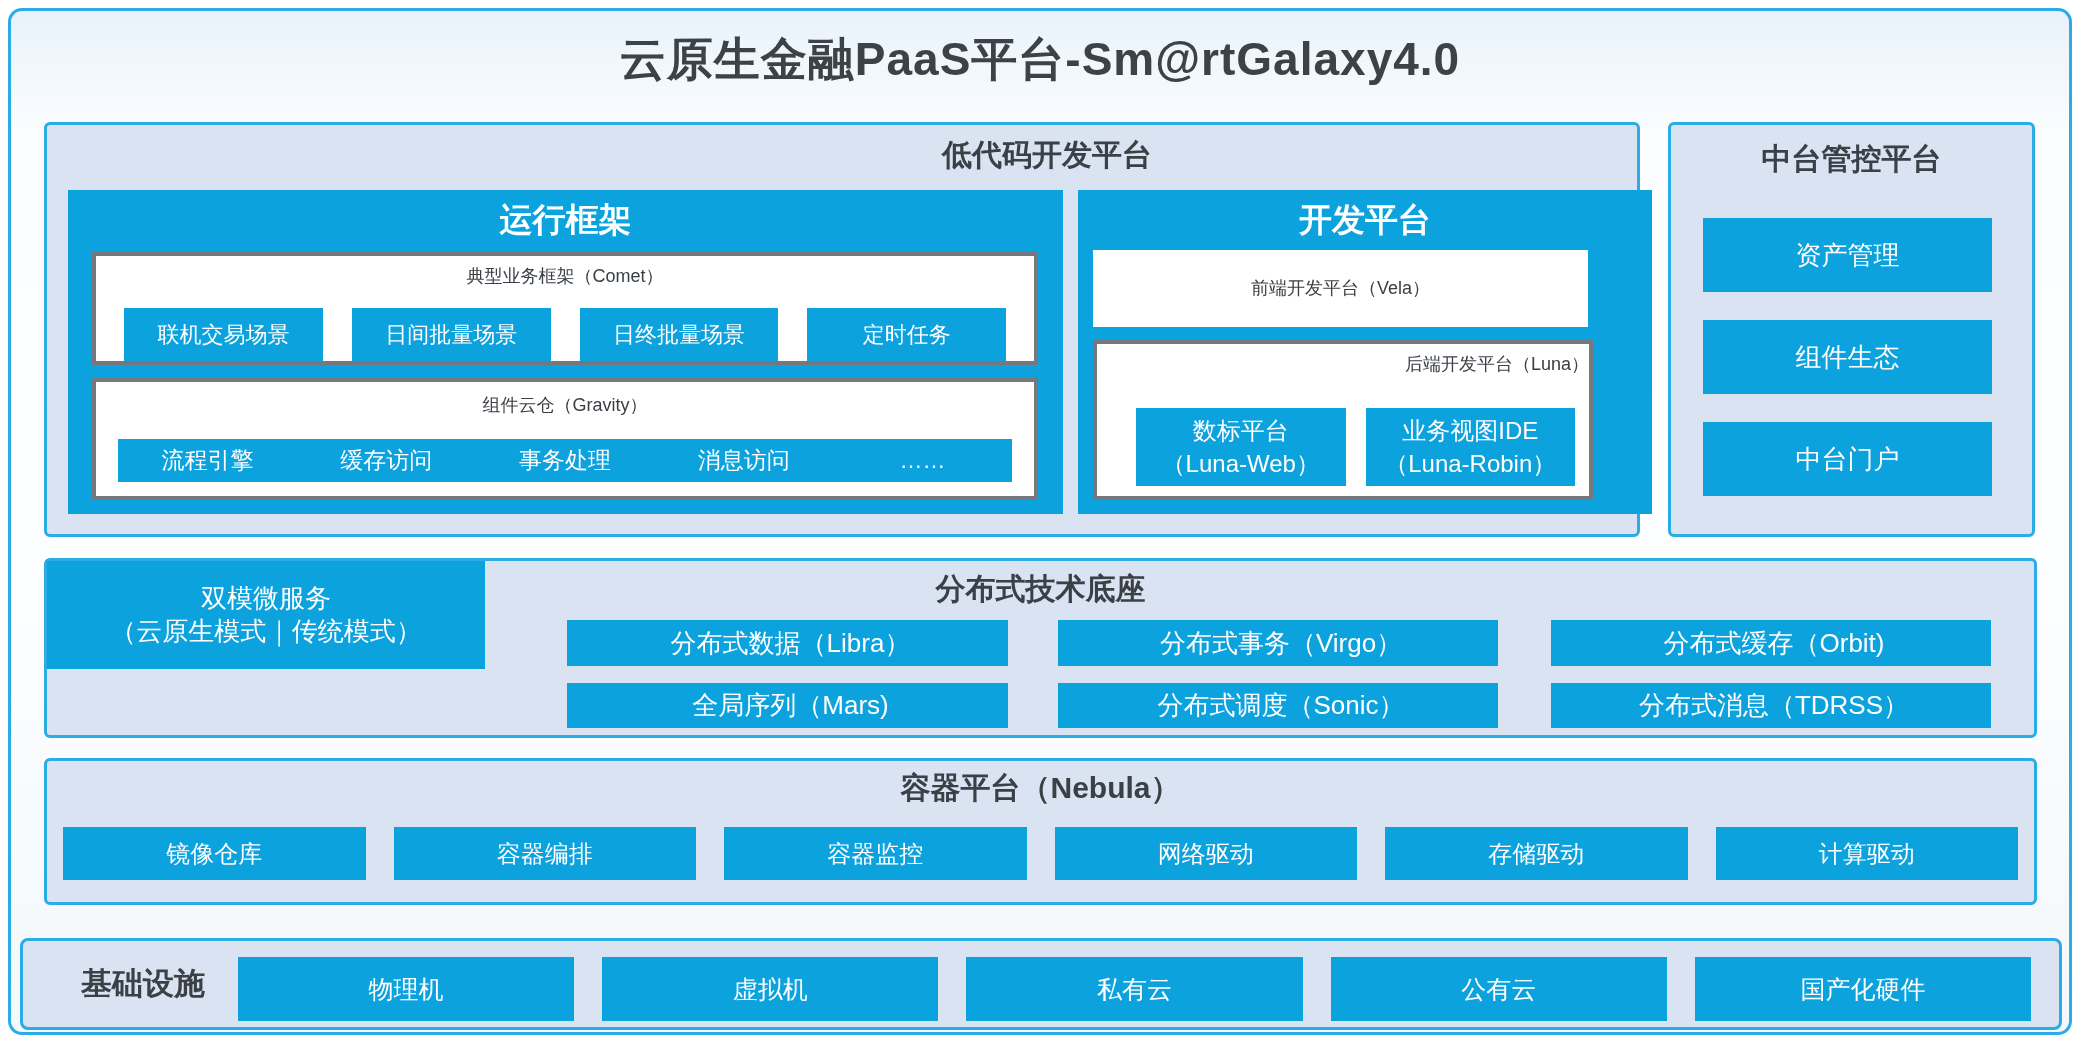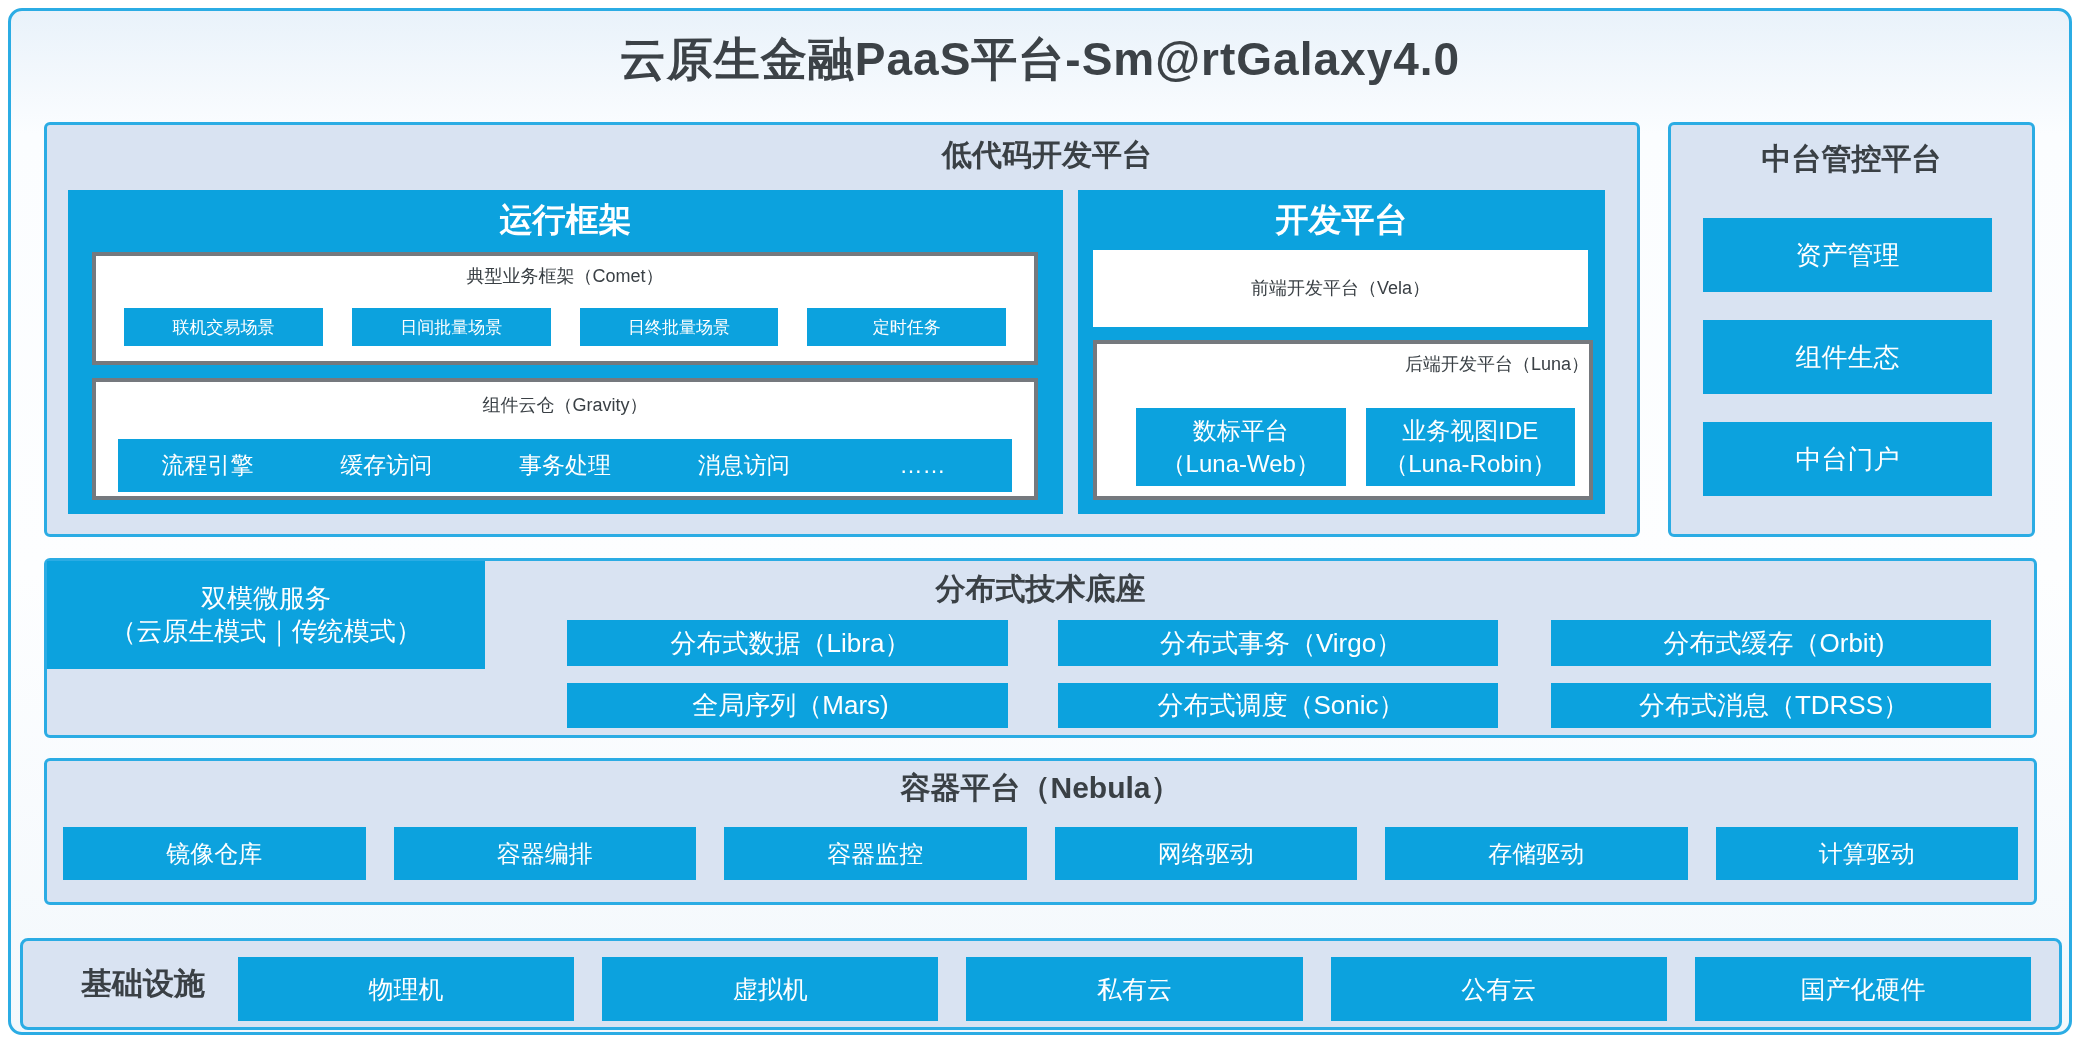--- a/index.html
+++ b/index.html
@@ -22,25 +22,25 @@
   .btn-row .btn{flex:1;}
   .abs{position:absolute;}
   .two-line{line-height:33px;flex-direction:column;}
   
   #lowcode{left:33px;top:111px;width:1596px;height:415px;}
   #lowcode-title{top:10px;padding-left:410px;}
   #runtime{left:21px;top:65px;width:995px;height:324px;}
   #runtime-title{top:8px;}
   #comet{left:24px;top:62px;width:946px;height:113px;}
   #comet-title{top:8px;}
-  #comet-row{left:28px;right:28px;top:52px;height:38px;gap:29px;font-size:17px;}
+  #comet-row{left:28px;right:28px;top:52px;height:53px;gap:29px;font-size:22px;}
   #gravity{left:24px;top:188px;width:946px;height:122px;}
   #gravity-title{top:11px;}
-  #gravity-row{left:22px;right:22px;top:57px;height:53px;font-size:23px;}
-  #dev{left:1031px;top:65px;width:527px;height:324px;}
+  #gravity-row{left:22px;right:22px;top:57px;height:43px;font-size:23px;}
+  #dev{left:1031px;top:65px;width:527px;height:324px;padding-left:47px;}
   #dev-title{top:8px;}
   #vela{left:15px;top:60px;width:495px;height:77px;}
   #vela-title{top:0;line-height:77px;}
   #luna{left:15px;top:150px;width:500px;height:160px;}
   #luna-title{top:8px;text-align:right;}
   #luna-row{left:17px;right:14px;top:64px;height:78px;gap:20px;font-size:24px;margin-left:22px;}
   
   #midctl{left:1657px;top:111px;width:367px;height:415px;}
   #midctl-title{top:14px;}
   .midctl-btn{left:32px;right:40px;height:74px;font-size:26px;position:absolute;}

